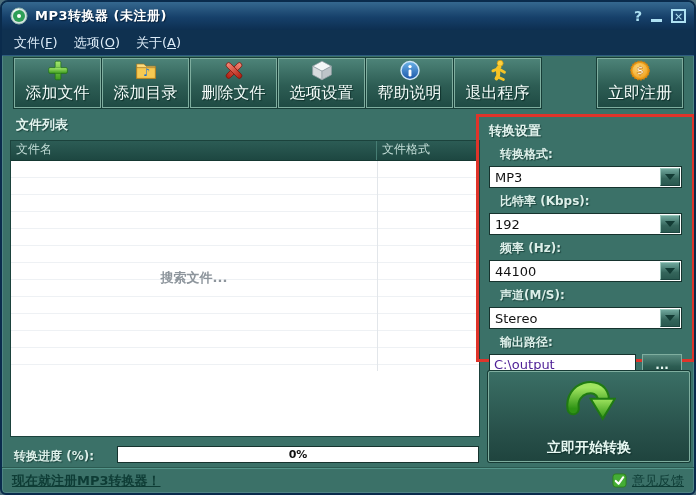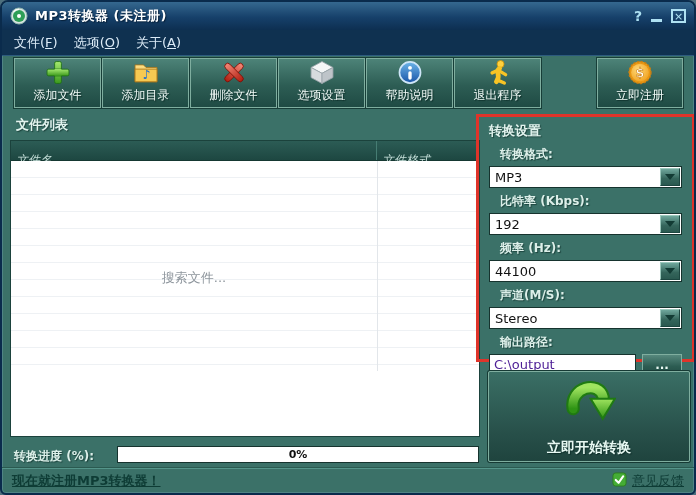--- a/index.html
+++ b/index.html
@@ -28,33 +28,33 @@
     display:flex; align-items:center; padding:0 12px; gap:16px; }
   .menu-item{ color:#dcebf7; font-size:13px; cursor:default; }
   .menu-item u{ text-decoration:underline; }
   
   .toolbtn{ position:absolute; top:56px; width:87px; height:50px;
     background:linear-gradient(#4d8378, #2d5d54 55%, #1f4b44);
     border:1px solid #7fae9f; box-shadow:0 0 0 1px #173e38;
     display:flex; flex-direction:column; align-items:center; justify-content:flex-end;
     padding-bottom:3px; cursor:pointer; }
   .toolbtn .ticon{ width:30px; height:30px; margin-bottom:1px; }
-  .toolbtn .tlabel{ color:#f2fbf8; font-size:12px; text-shadow:1px 1px 1px #0d2e29; }
+  .toolbtn .tlabel{ color:#f2fbf8; font-size:16px; text-shadow:1px 1px 1px #0d2e29; }
   
   .section-title{ position:absolute; left:14px; top:114px; color:#e2f3ee;
     font-size:13px; font-weight:bold; text-shadow:1px 1px 1px #1c443d; }
   .filetable{ position:absolute; left:8px; top:138px; width:470px; height:297px;
     border:1px solid #1b423c; background:#ffffff; }
   .thead{ height:20px; display:flex; background:linear-gradient(#2c5c55,#1d4741);
     border-bottom:1px solid #153832; }
-  .th{ color:#c3ddd7; font-size:12px; padding:11px 0 0 5px;font-style:italic; }
+  .th{ color:#c3ddd7; font-size:12px; padding:0 0 0 5px; }
   .th1{ width:366px; border-right:1px solid #467d73; }
   .th2{ flex:1; }
   .tbody{ position:relative; height:210px;
-    background:repeating-linear-gradient(to bottom,#ffffff 0 16px,#eef1f4 16px 17px); }
+    background:repeating-linear-gradient(to bottom,#ffffff 0 16px,#eef1f4 16px 17px);font-weight:bold; }
   .colsep{ position:absolute; left:366px; top:0; width:1px; height:100%; background:#e2e6ea; }
   .list-placeholder{ position:absolute; left:0; top:108px; width:366px; text-align:center;
     color:#8d959c; font-size:13px; }
   
   .settings{ position:absolute; left:474px; top:112px; width:219px; height:248px;
     border:3px solid #df342a; padding:5px 10px 0 10px; }
   .settings-title{ color:#e2f3ee; font-size:13px; font-weight:bold;
     text-shadow:1px 1px 1px #1c443d; margin-bottom:6px; }
   .fld-label{ color:#dcefe9; font-size:12px; font-weight:bold;
     text-shadow:1px 1px 1px #1c443d; margin-top:5px;margin-left:11px; }
@@ -89,21 +89,21 @@
   .progress-bar{ position:absolute; left:115px; top:444px; width:362px; height:17px;
     background:#ffffff; border:1px solid #16332e; }
   .progress-text{ width:100%; text-align:center; font-size:11px; font-weight:bold;
     color:#111; line-height:15px; }
   
   .statusbar{ position:absolute; left:0; bottom:0; width:100%; height:26px;
     border-top:1px solid #2a5a50; box-shadow:inset 0 1px 0 #55958a;
     display:flex; align-items:center; padding:0 10px; }
   .reg-link{ color:#0e3c35; font-size:13px; font-weight:bold;
     text-decoration:underline; cursor:pointer; }
-  .feedback{ margin-left:auto; display:flex; align-items:flex-start; gap:5px; }
+  .feedback{ margin-left:auto; display:flex; align-items:center; gap:5px; }
   .fb-link{ color:#0e3c35; font-size:13px; text-decoration:underline; cursor:pointer; }
 </style>
 </head>
 <body>
 
 <div class="window">
 
   <div class="titlebar">
     <svg class="app-icon" viewBox="0 0 18 18">
       <circle cx="9" cy="9" r="8" fill="#d8e4e2" stroke="#8fb5ae"></circle>

